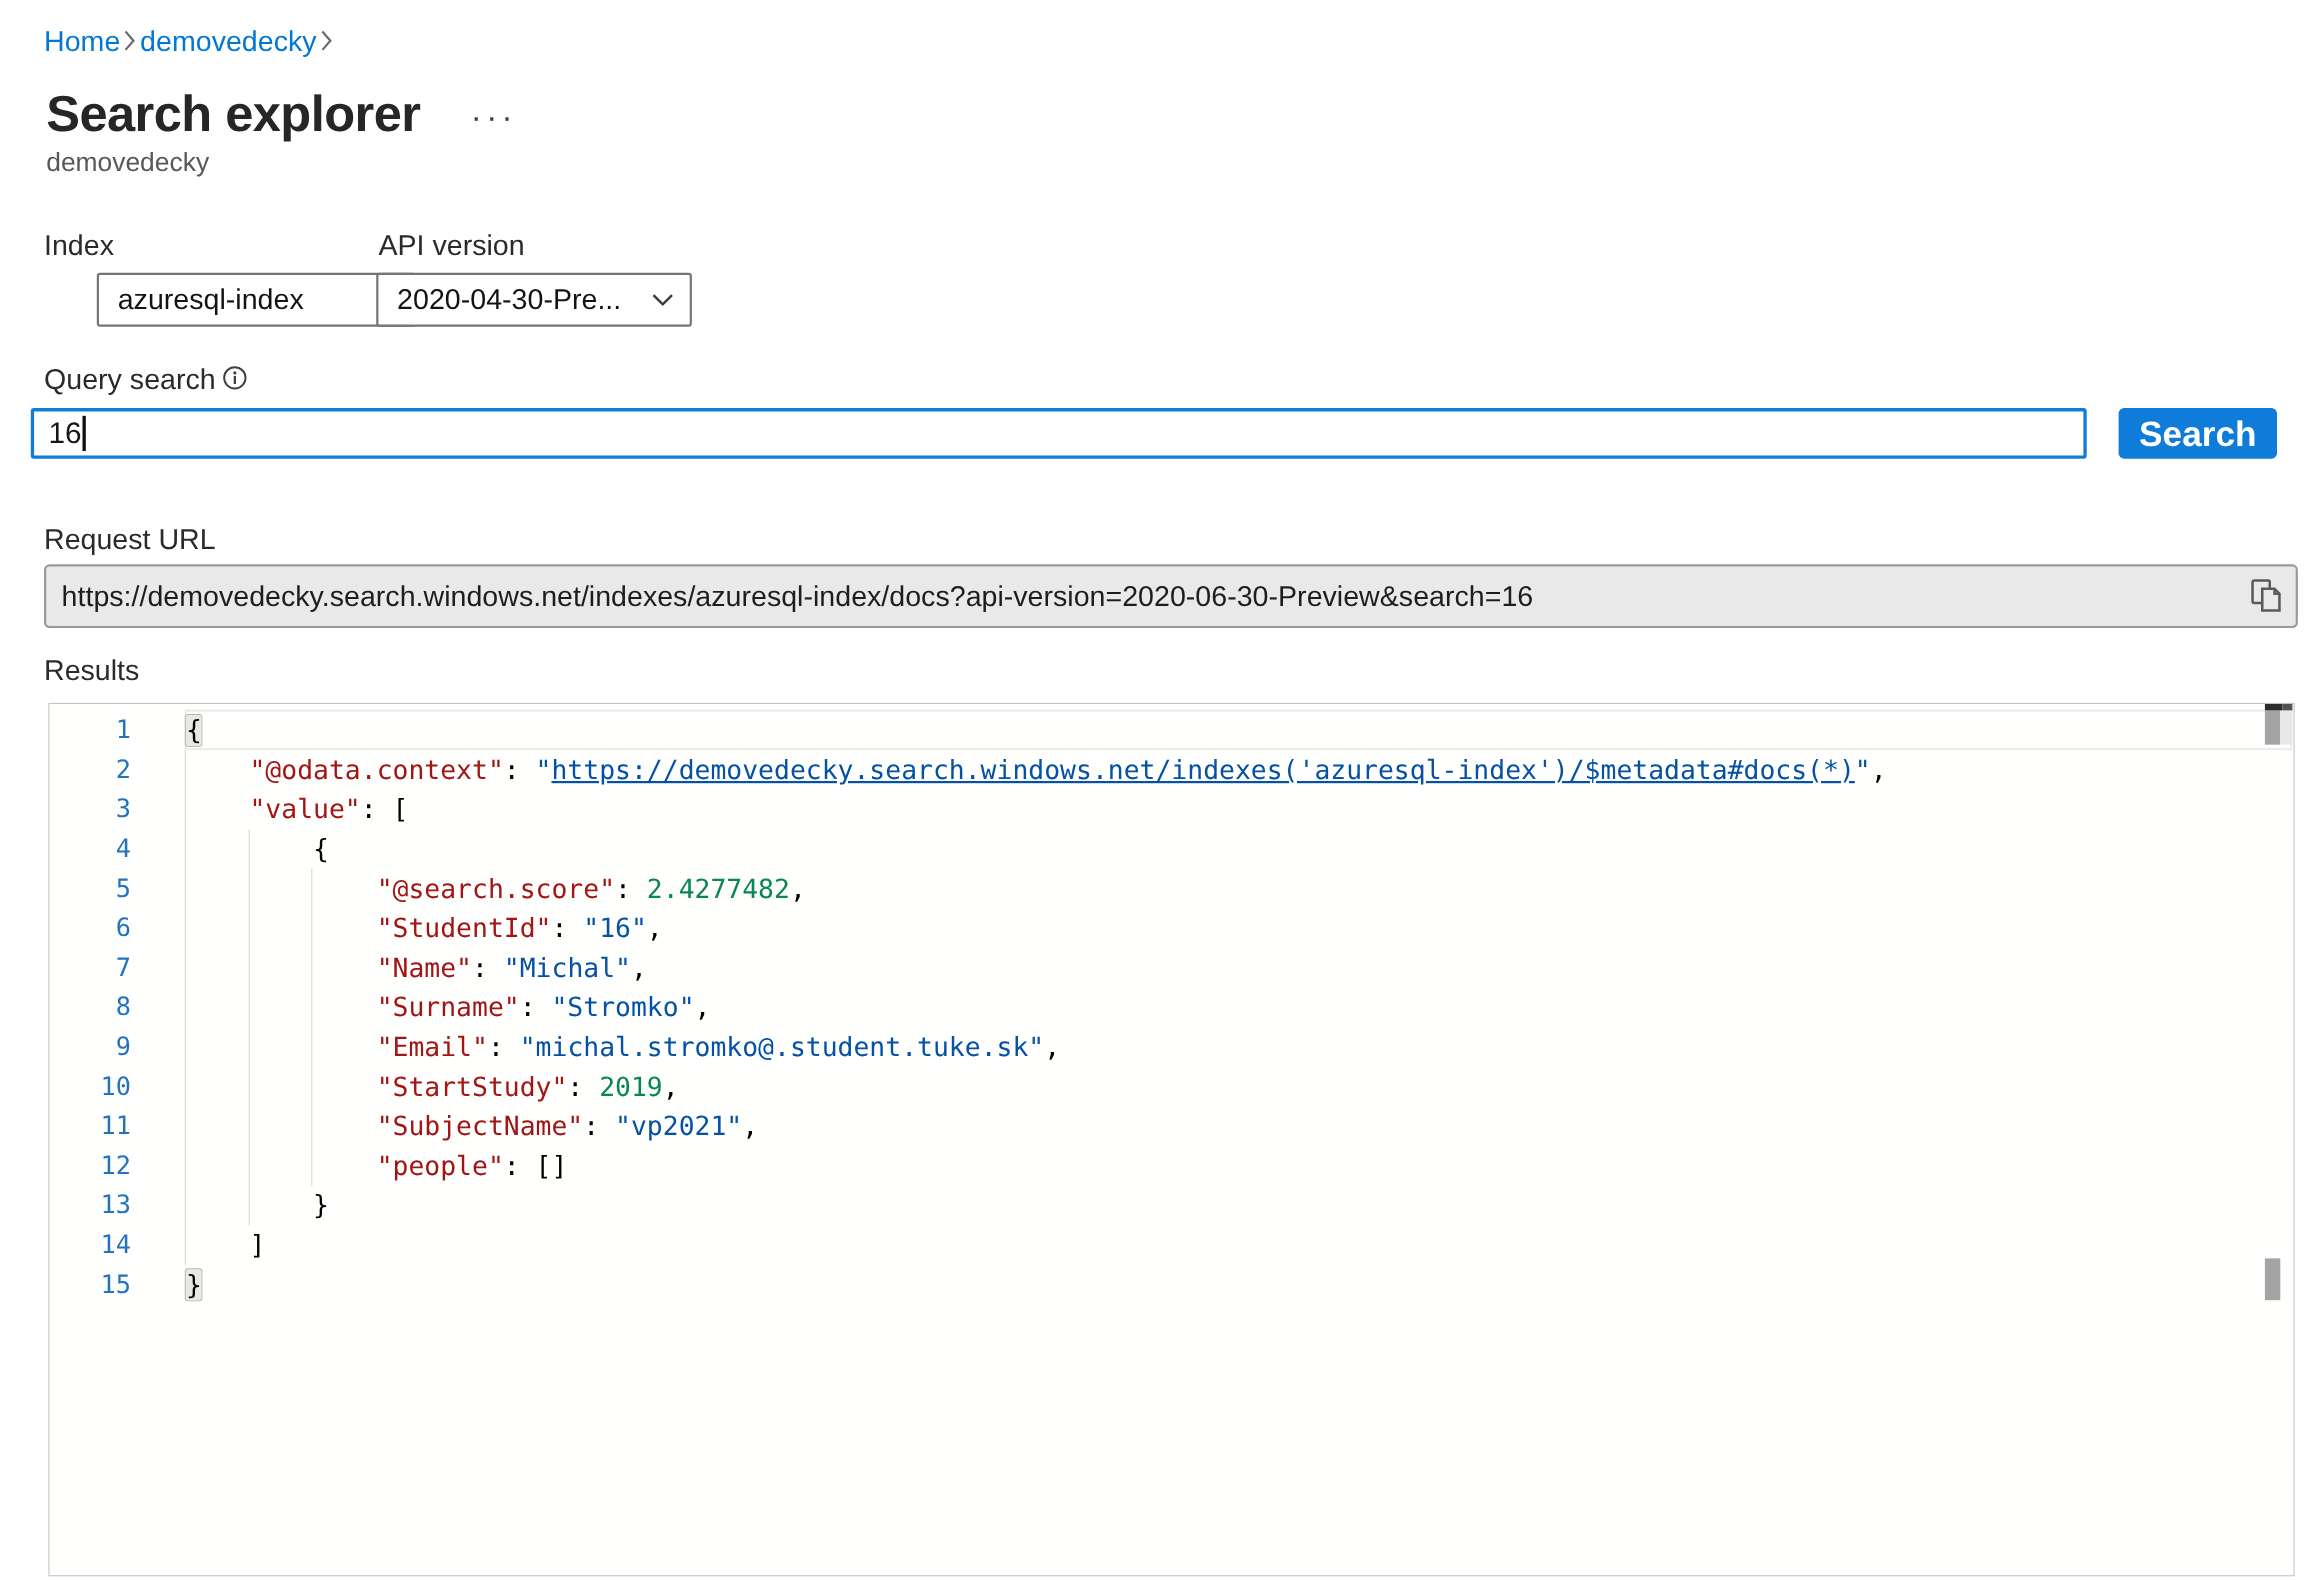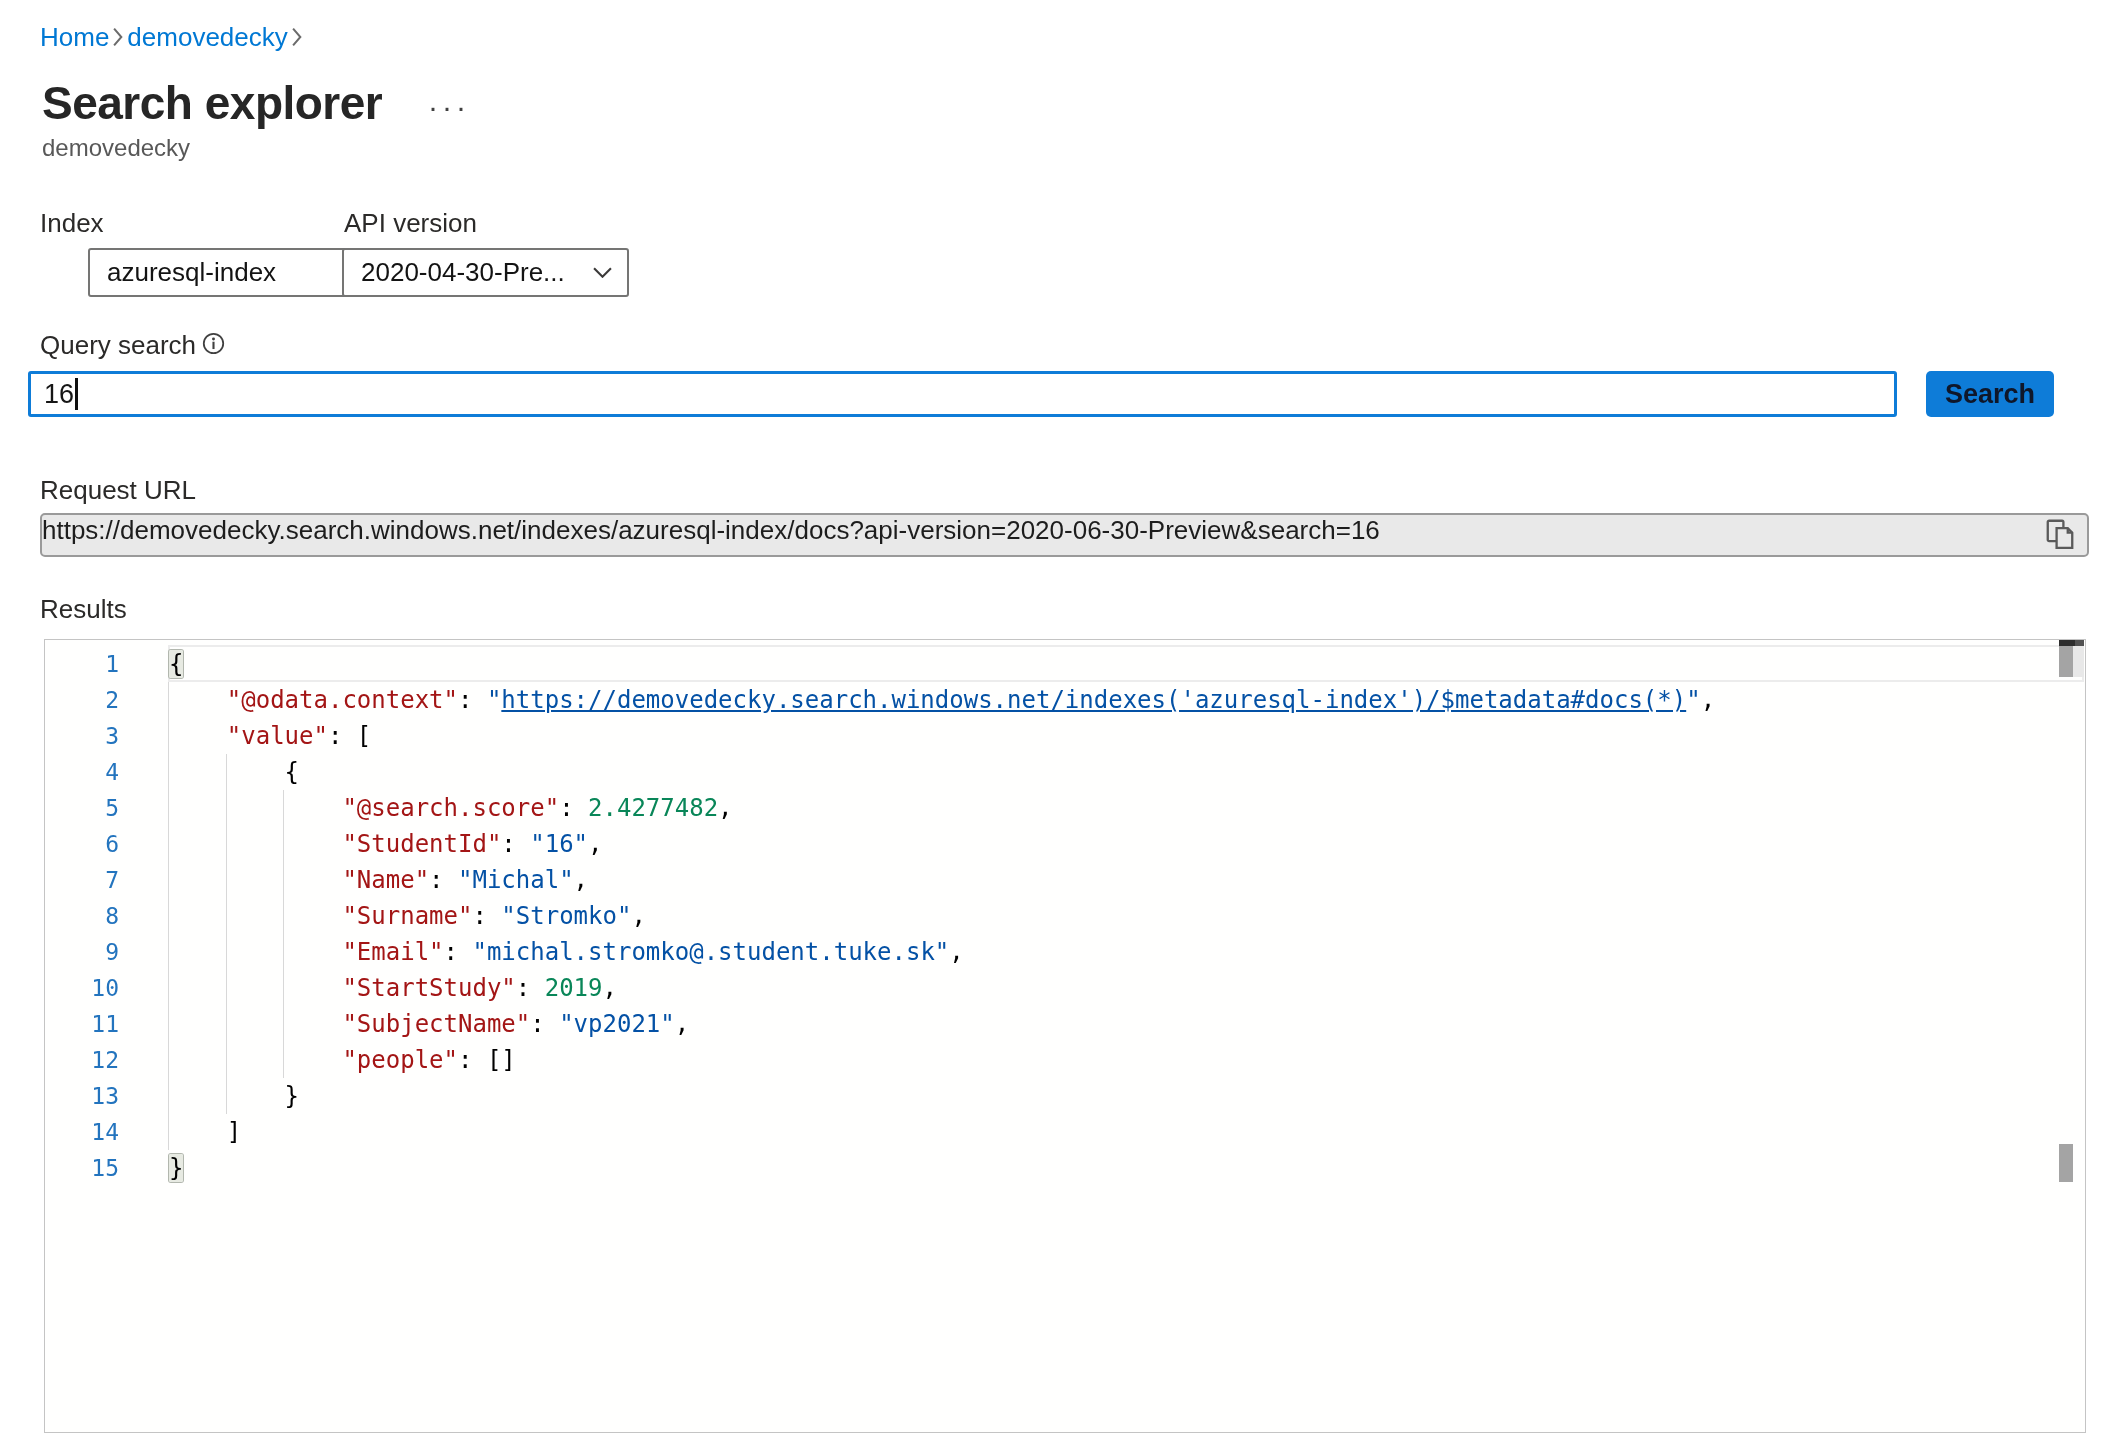--- a/index.html
+++ b/index.html
@@ -37,27 +37,27 @@
 
   #query-info-icon{left:202px;top:332px;cursor:pointer;}
 
   
   #query-input{left:28px;top:371px;width:1869px;height:46px;box-sizing:border-box;
     border:3px solid #0e7cd8;border-radius:3px;background:#fff;display:flex;align-items:center;
     padding-left:13px;font-size:27px;color:#161616;cursor:text;}
   .caret{width:3px;height:32px;background:#101010;margin-left:1px;}
 
   
-  #search-button{left:1926px;top:371px;width:128px;height:46px;background:#0e7cd8;border:none;
-    border-radius:5px;color:#0f172a;font-size:27px;font-weight:700;font-family:inherit;cursor:pointer;}
-
-  
-  #request-url-field{left:40px;top:513px;width:2049px;height:44px;box-sizing:border-box;
-    background:#e9e9e9;border:2px solid #9a9a9a;border-radius:5px;display:flex;
-    font-size:26px;color:#1d1d1d;}
+  #search-button{left:1926px;top:371px;width:144px;height:46px;background:#0e7cd8;border:none;
+    border-radius:5px;color:#ffffff;font-size:32px;font-weight:700;font-family:inherit;cursor:pointer;}
+
+  
+  #request-url-field{left:40px;top:513px;width:2049px;height:58px;box-sizing:border-box;
+    background:#e9e9e9;border:2px solid #9a9a9a;border-radius:5px;display:flex;align-items:center;
+    padding-left:14px;font-size:26px;color:#1d1d1d;}
   #copy-button{position:absolute;right:12px;top:50%;transform:translateY(-50%);
     background:none;border:none;padding:0;cursor:pointer;line-height:0;}
 
   
   #results-editor{left:44px;top:639px;width:2040px;height:792px;border:1px solid #c4c4c4;
     background:#fffffe;overflow:hidden;cursor:text;}
   .curline{position:absolute;left:123px;top:5px;width:1916px;height:37px;
     border:2px solid #ececec;box-sizing:border-box;z-index:1;}
   .guide{position:absolute;width:0;border-left:1.5px solid #d8d8d8;z-index:1;}
   #guide-0{left:123px;top:42px;height:468px;}

